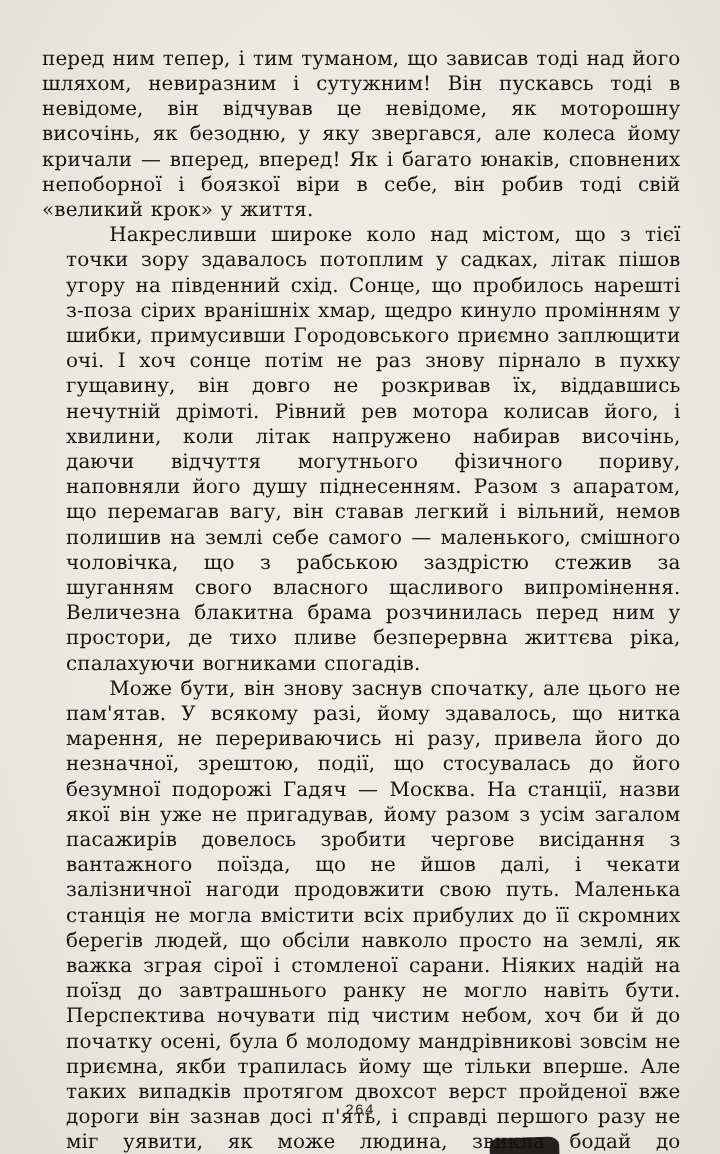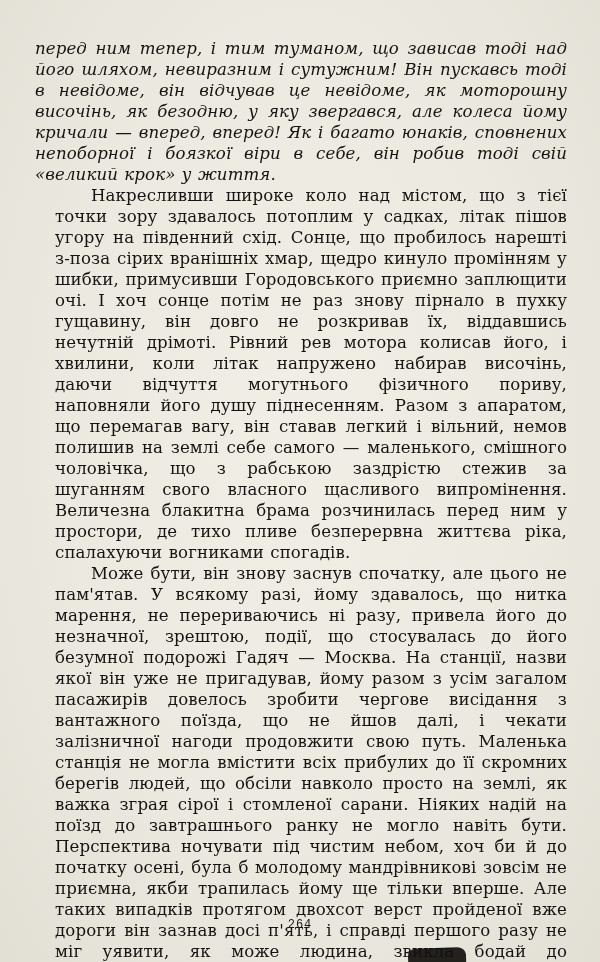--- a/index.html
+++ b/index.html
@@ -33,21 +33,20 @@
       letter-spacing: 0.1px;
       word-spacing: 1px;
       text-rendering: optimizeLegibility;
     }
     .para.indent {
       text-indent: 36px;
       margin-left: 20px;
     }
     .para.no-indent {
       text-indent: 0;
-      font-style: italic;
     }
     .page-number {
       position: absolute;
       left: 0;
       right: 0;
       top: 918px;
       text-align: center;
       font-size: 12px;
       letter-spacing: 1px;
       color: #1c1a18;

